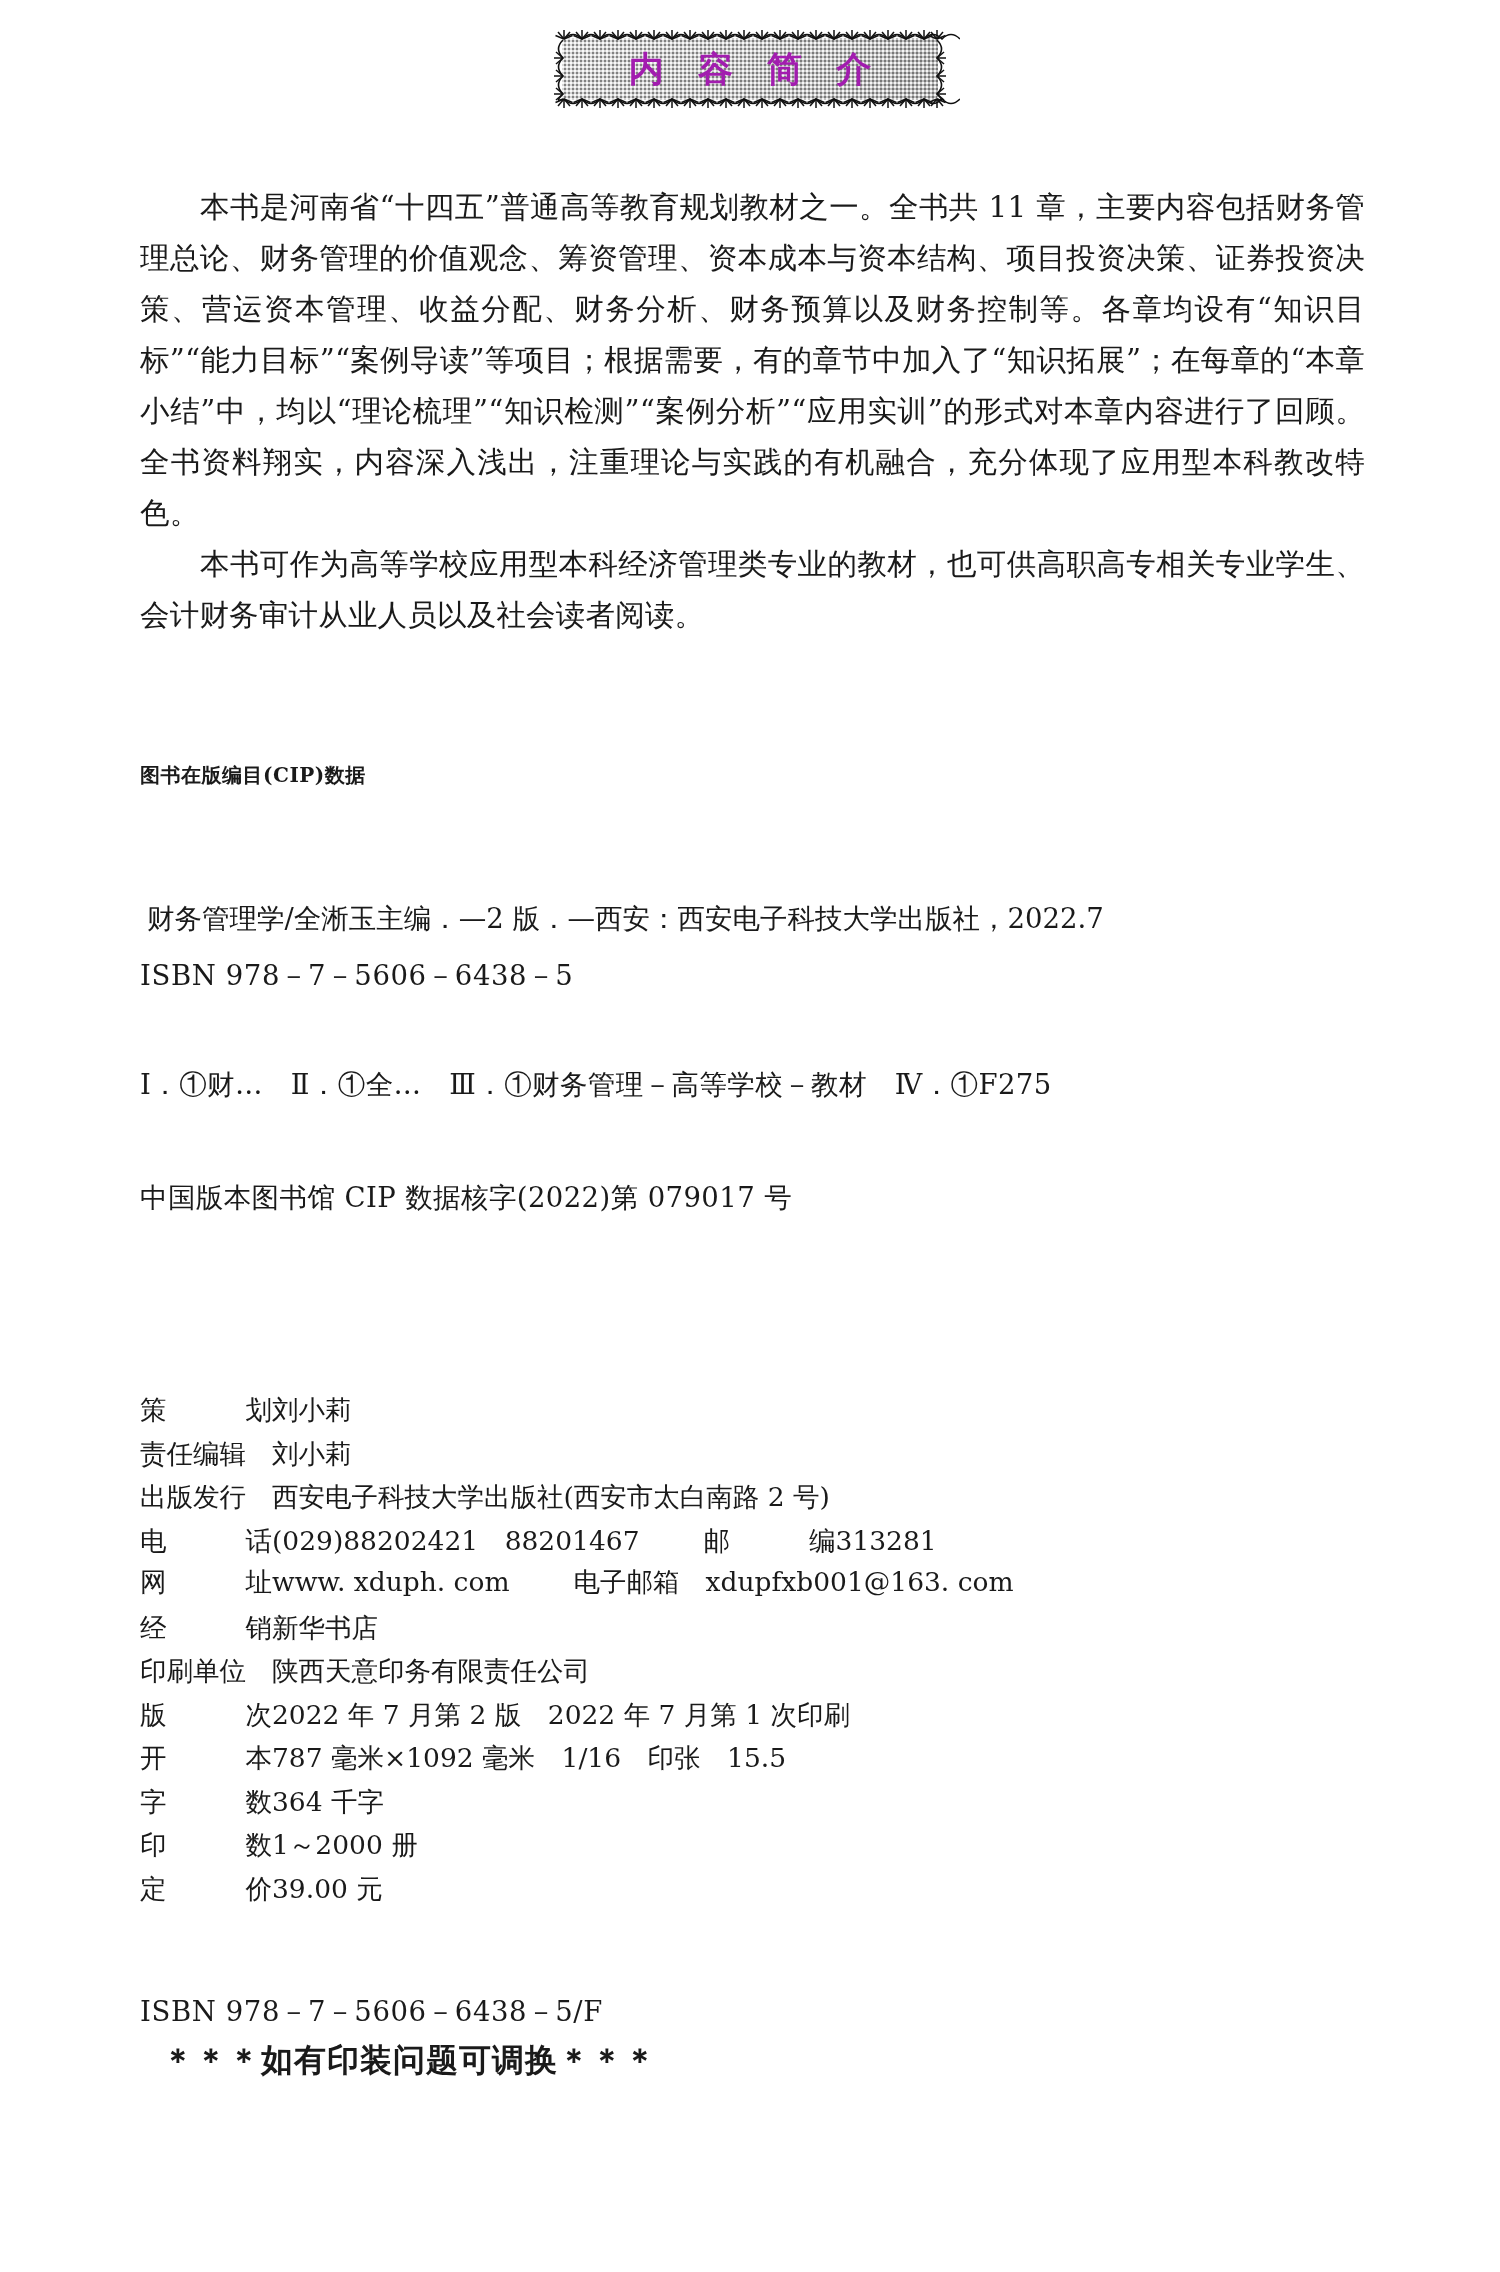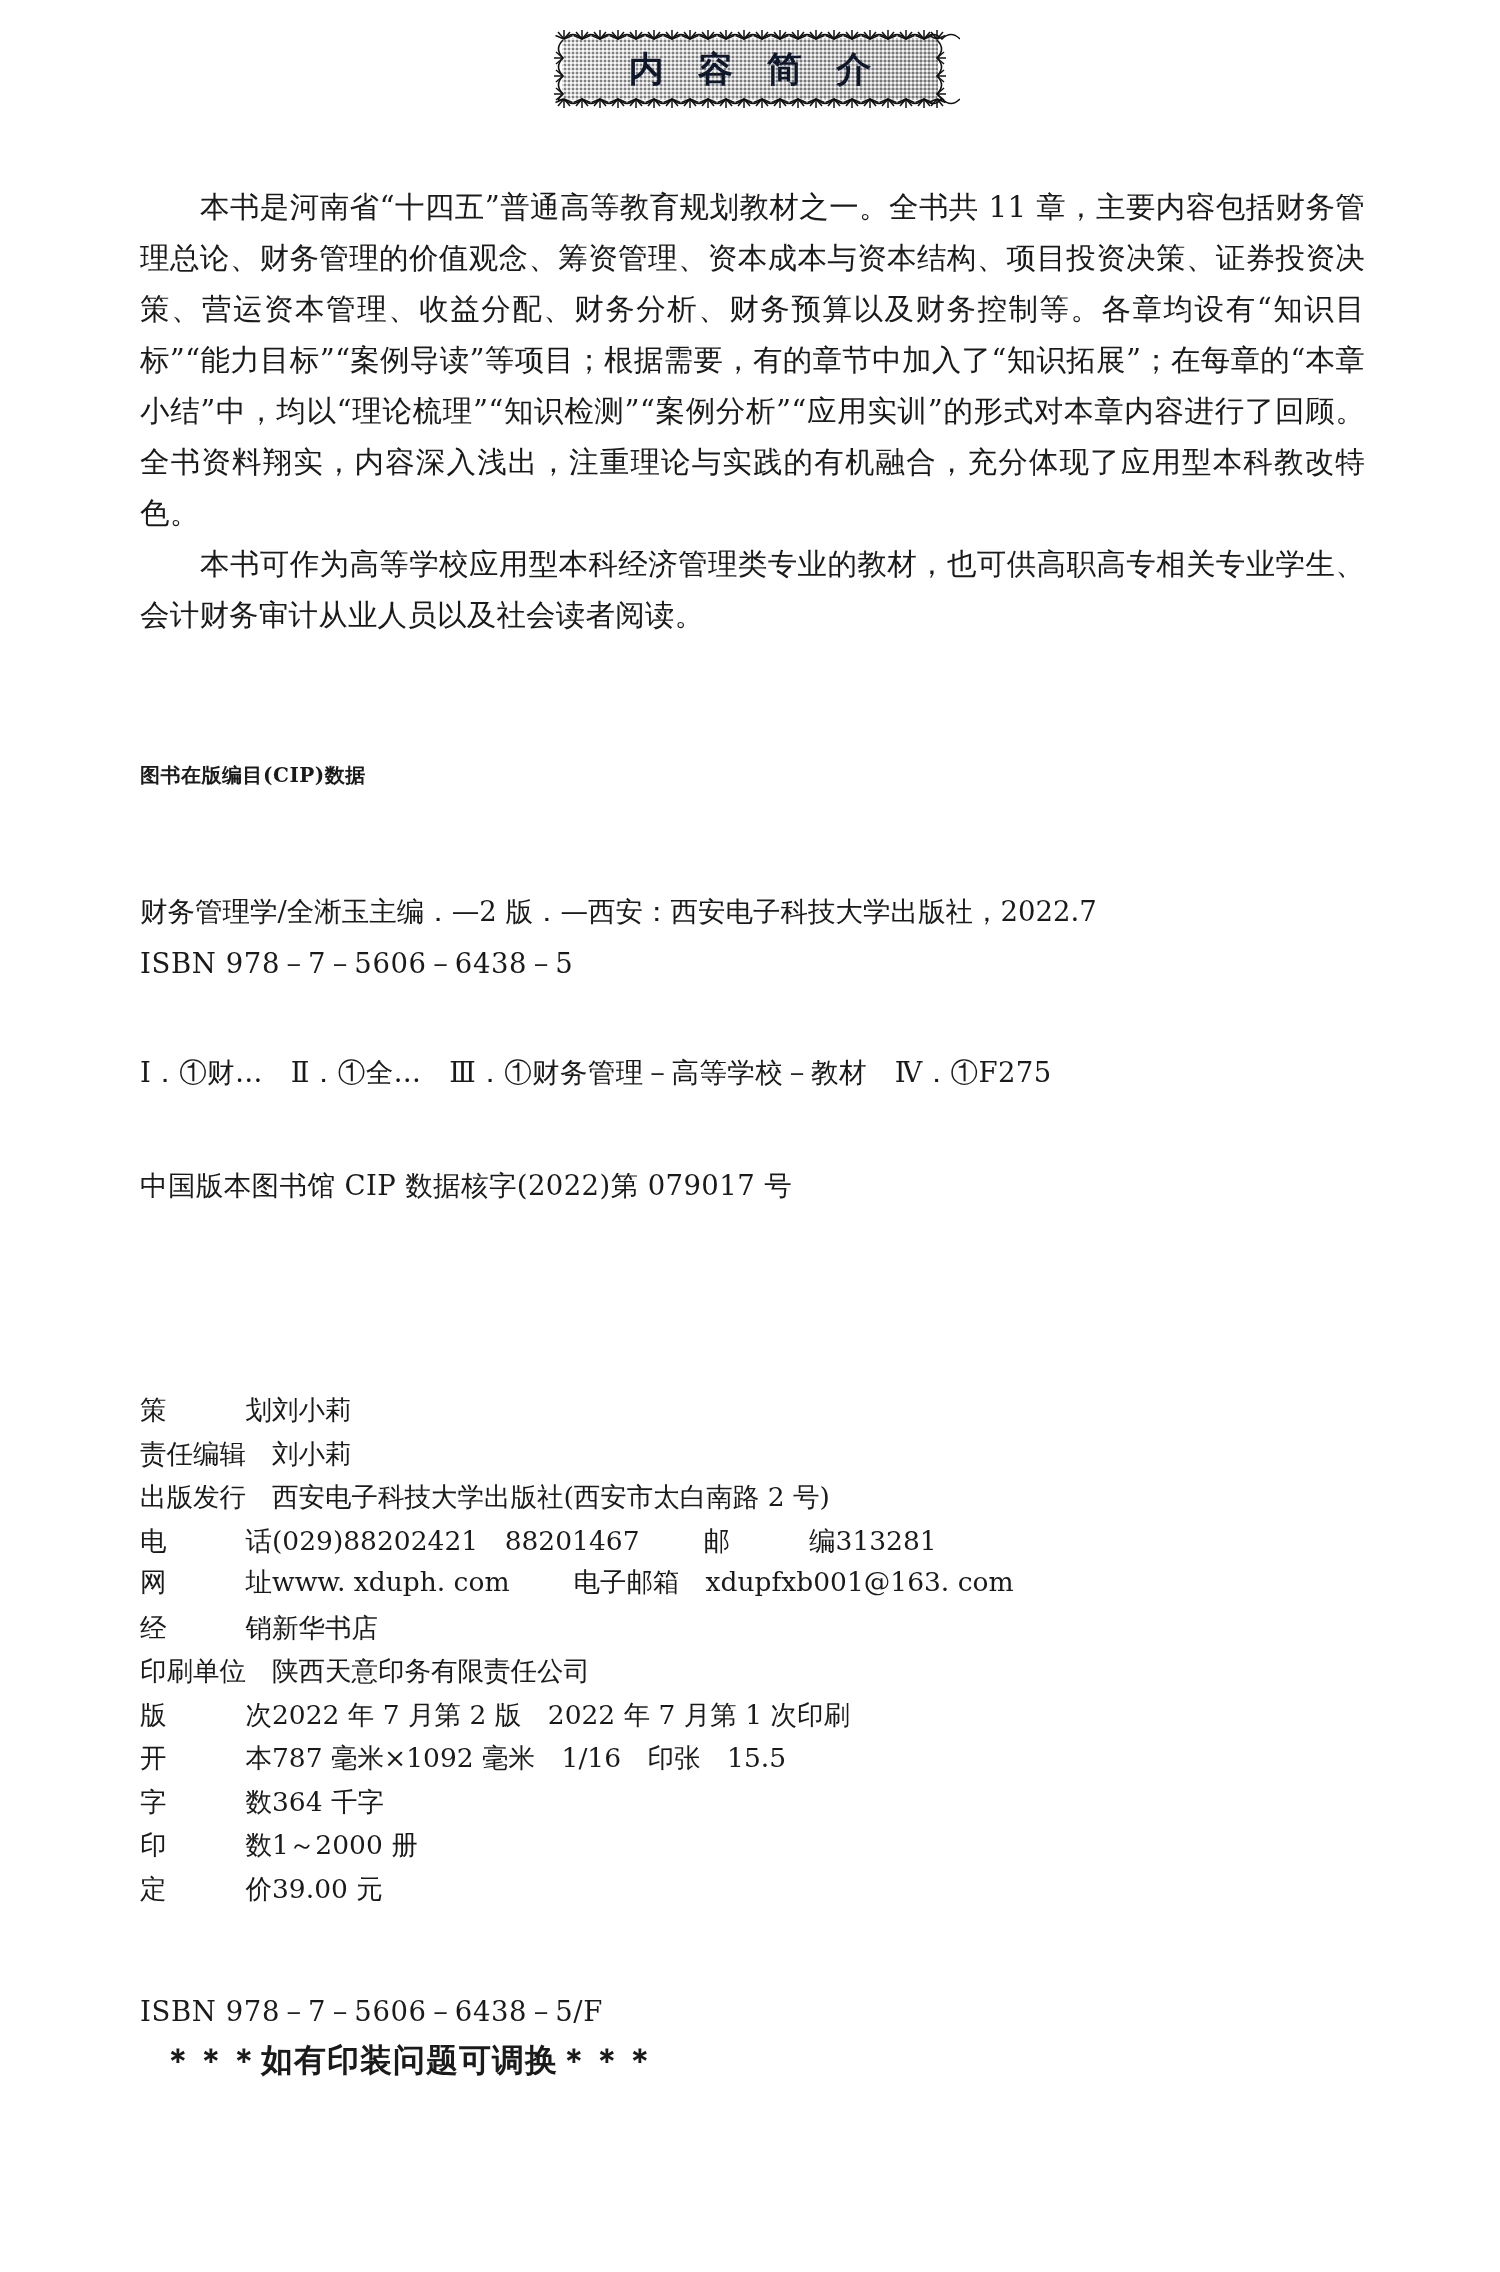--- a/index.html
+++ b/index.html
@@ -59,21 +59,21 @@
     position: absolute;
     inset: 0;
     display: flex;
     align-items: center;
     justify-content: center;
     font-family: "DejaVu Serif", "Liberation Serif", serif;
     font-weight: bold;
     font-size: 35px;
     letter-spacing: 11px;
     text-indent: 11px;
-    color: #0f172a;
+    color: #a21caf;
     z-index: 3;
   }
 
   
   .prose {
     position: absolute;
     left: 140px;
     top: 182px;
     width: 1225px;
   }
@@ -103,21 +103,21 @@
     position: absolute;
     left: 140px;
     top: 886px;
     width: 1240px;
     font-family: "DejaVu Serif", "Liberation Serif", serif;
     font-size: 27.5px;
     line-height: 50px;
   }
   .cip-cite {
     width: 1030px;
-    margin: 0;
+    margin: 7px;
     text-align: left;
   }
   .cip-isbn {
     margin: 2px 0 0 0;
     letter-spacing: 0.6px;
   }
   .cip-class {
     margin: 58px 0 0 0;
     width: 1240px;
     line-height: 52px;

